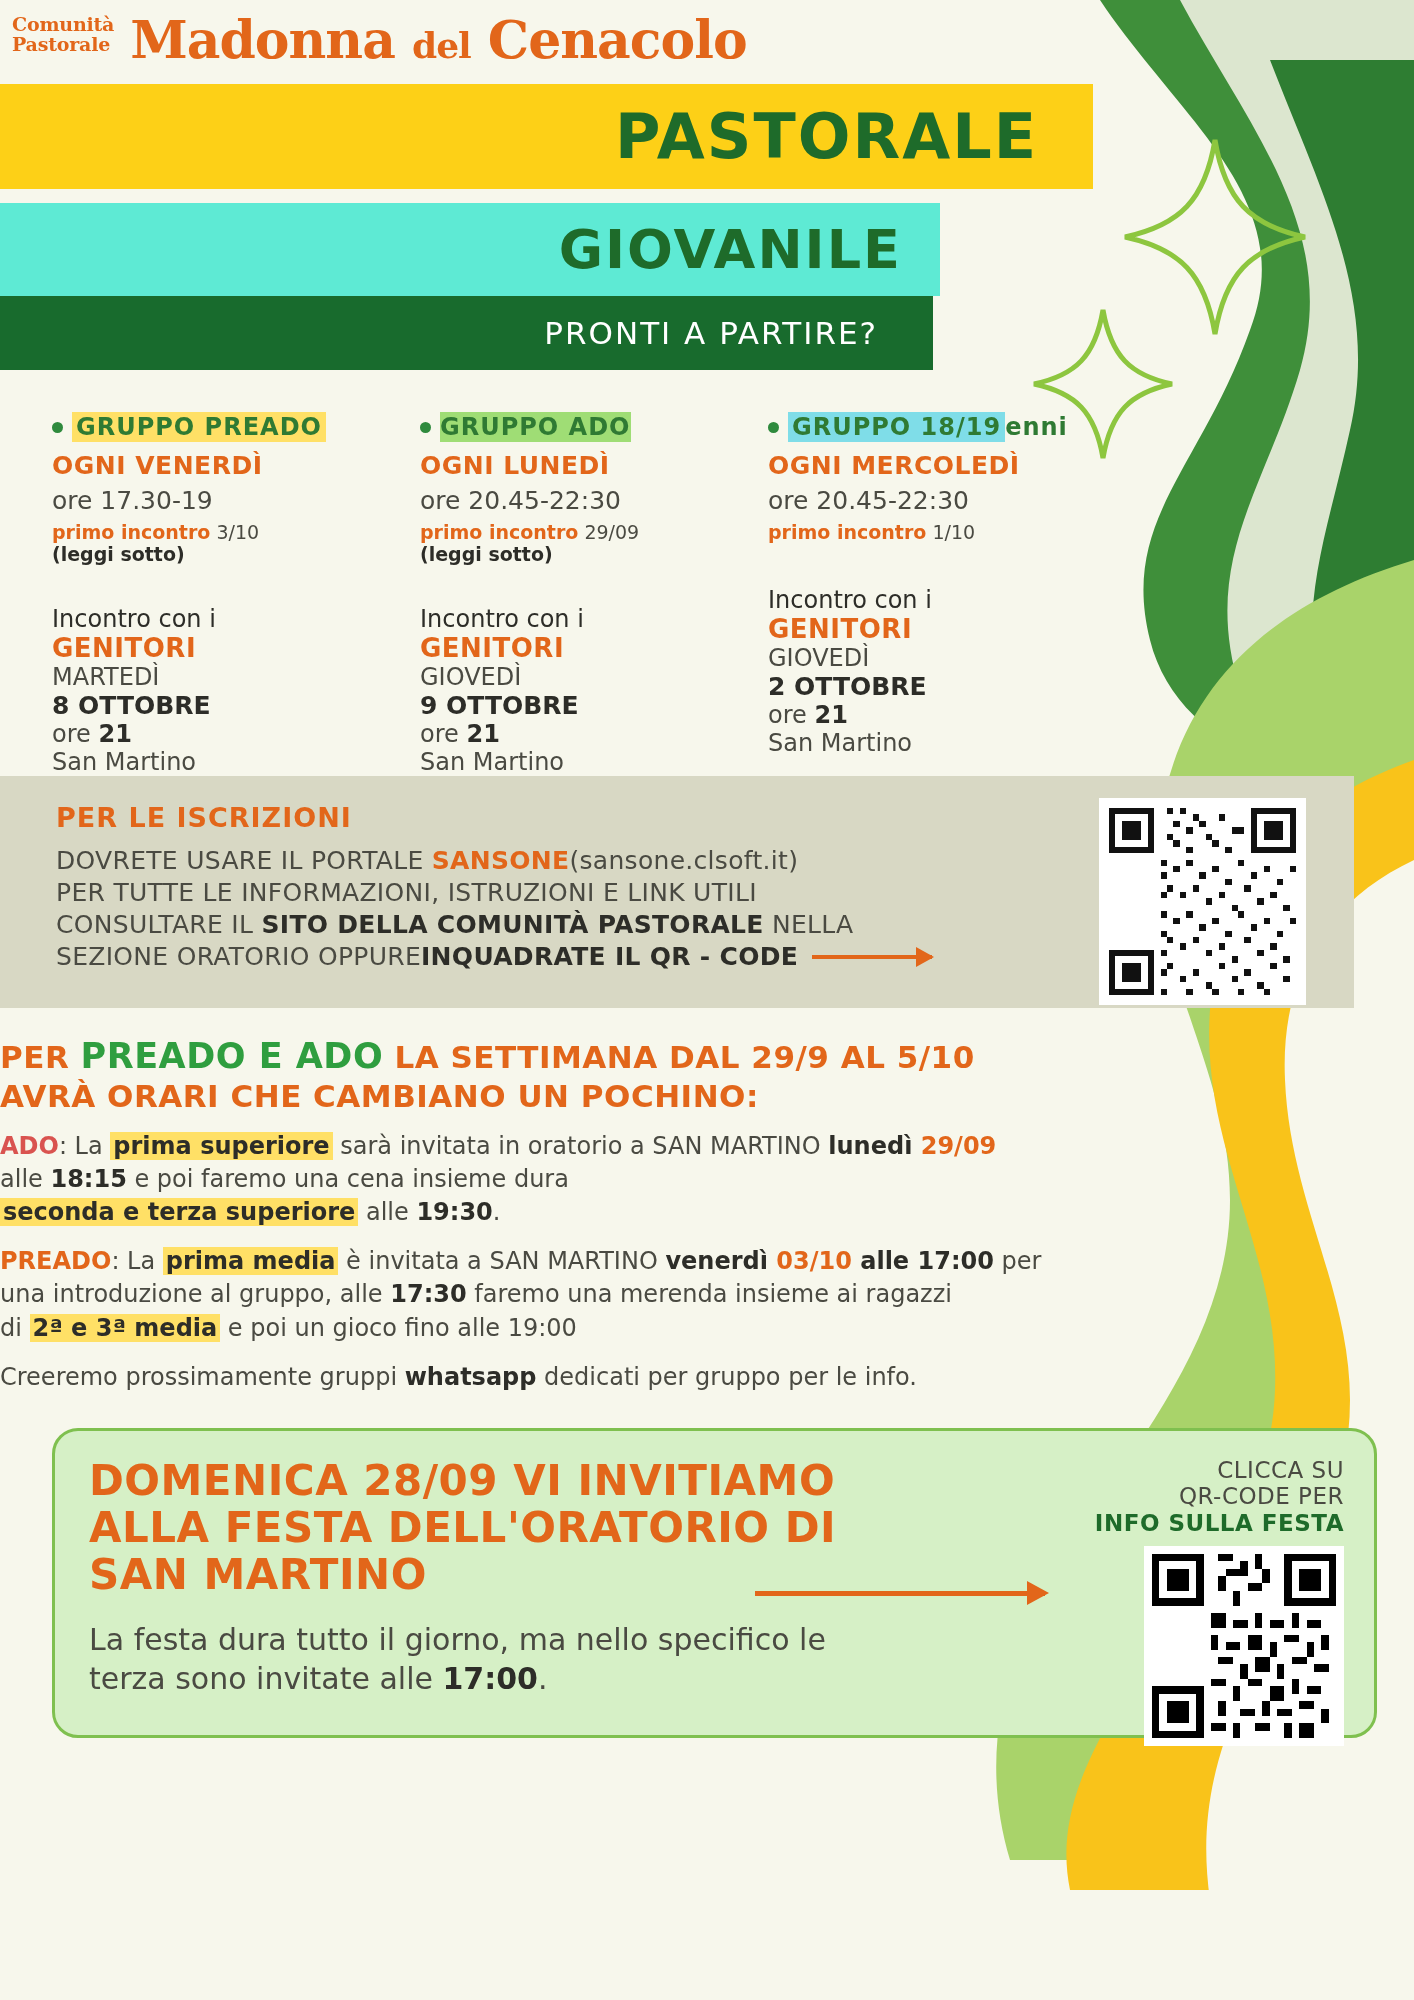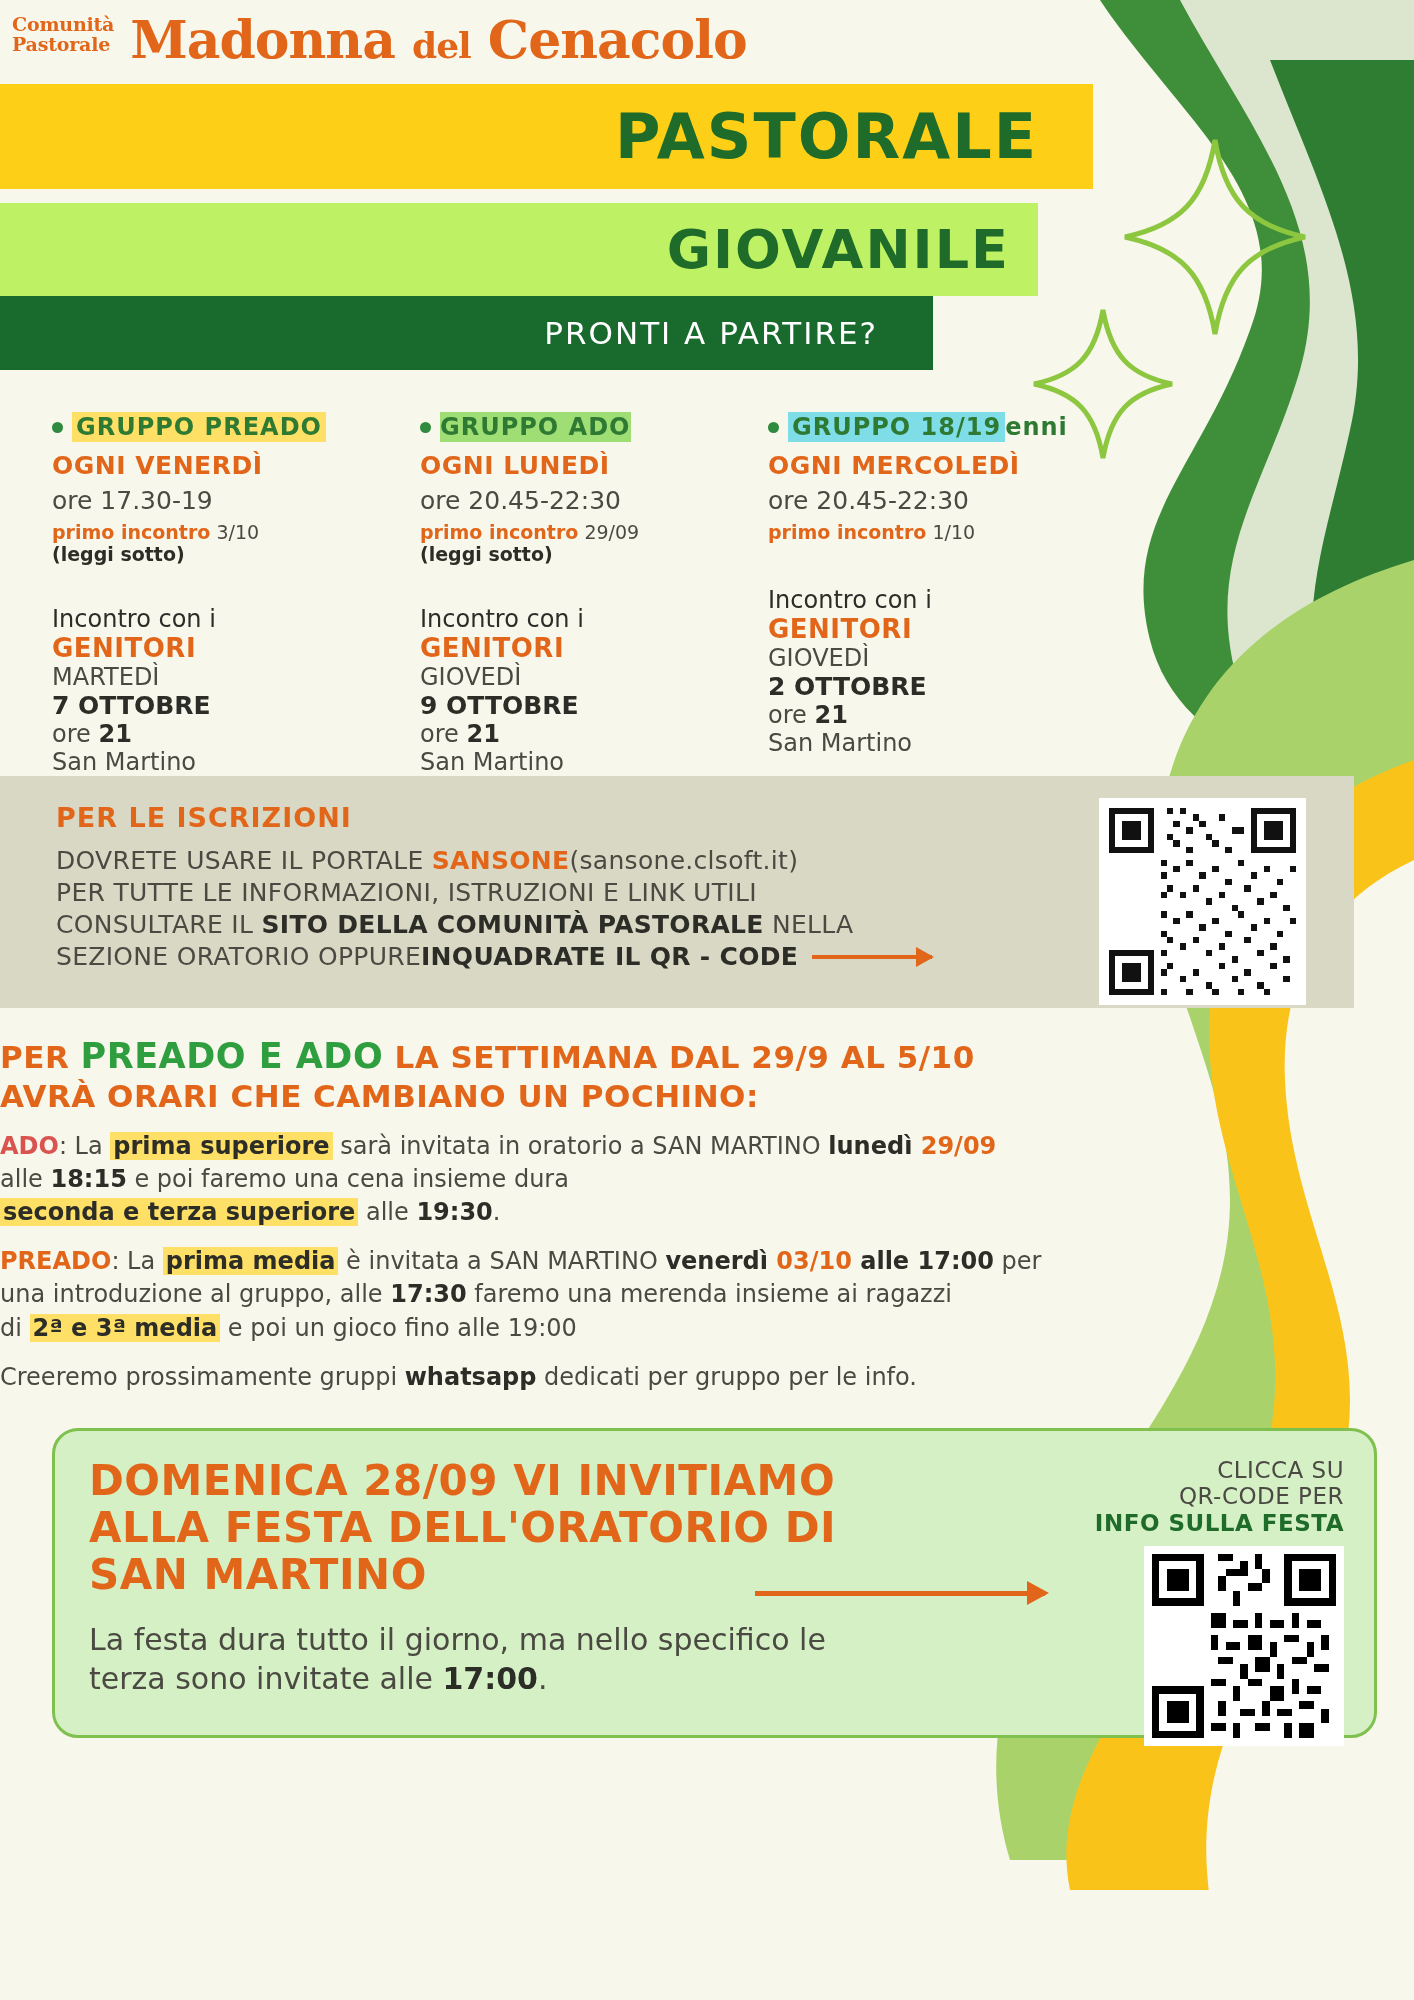--- a/index.html
+++ b/index.html
@@ -32,22 +32,22 @@
   .title-wrap { position:relative; z-index:3; margin-top:18px; }
   .bar { display:flex; align-items:center; }
   .bar-yellow1 {
     background:#fdd017; height:105px; width:1093px;
     justify-content:flex-end; padding-right:55px;
   }
   .bar-yellow1 span {
     color:#1e6b2a; font-weight:bold; font-size:62px; letter-spacing:2px;
   }
   .bar-yellow2 {
-    background:#bef264; height:93px; width:1038px; margin-top:14px;
-    justify-content:flex-end; padding-right:28px;
+    background:#5eead4; height:93px; width:940px; margin-top:14px;
+    justify-content:flex-end; padding-right:38px;
   }
   .bar-yellow2 span {
     color:#1e6b2a; font-weight:bold; font-size:54px; letter-spacing:2px;
   }
   .bar-green {
     background:#186b2d; height:74px; width:933px; margin-top:0;
     justify-content:flex-end; padding-right:55px;
   }
   .bar-green span { color:#ffffff; font-size:31px; letter-spacing:2px; font-weight:500; }
 
@@ -186,21 +186,21 @@
     <div class="first">
       <b>primo incontro</b>
       <span>3/10</span>
     </div>
     <div class="leggi">(leggi sotto)</div>
 
     <div class="gen-block">
       <div class="gen-l1">Incontro con i</div>
       <div class="gen-l2">GENITORI</div>
       <div class="gen-l3">MARTEDÌ</div>
-      <div class="gen-l4">7 OTTOBRE</div>
+      <div class="gen-l4">8 OTTOBRE</div>
       <div class="gen-l5">
         <span>ore</span>
         <b>21</b>
       </div>
       <div class="gen-l6">San Martino</div>
     </div>
   </div>
 
   <div class="col c2">
     <div class="gtitle">

